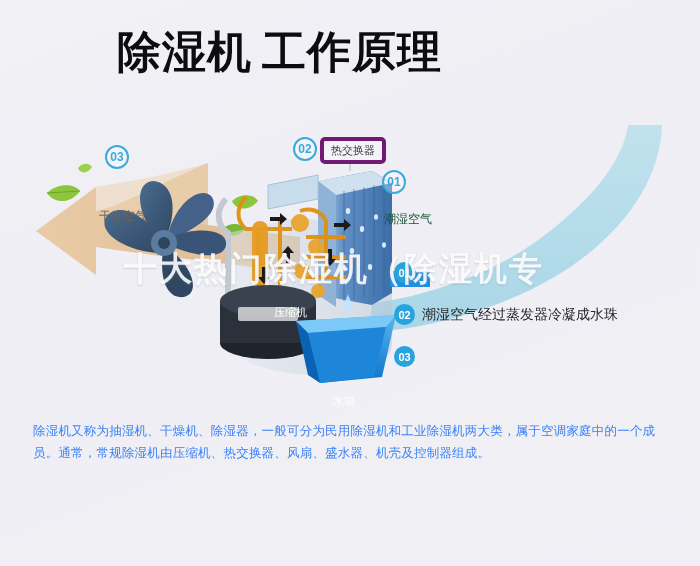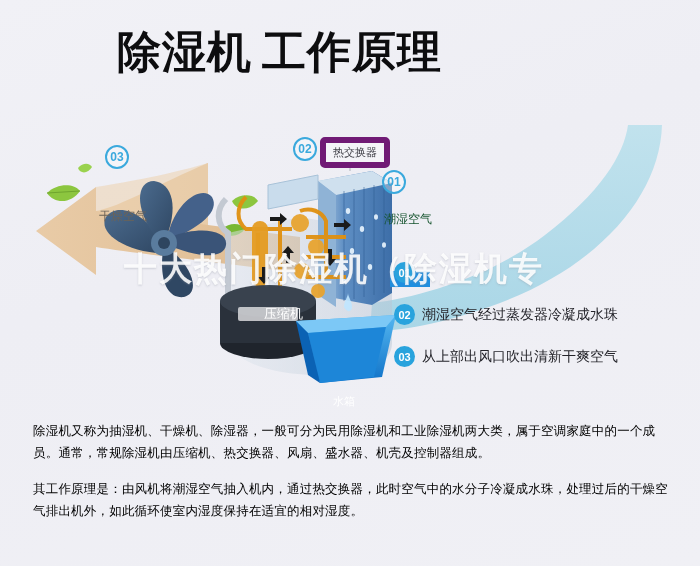--- a/index.html
+++ b/index.html
@@ -53,27 +53,27 @@
 
   .diag-label {
     position: absolute;
     font-size: 12px;
     color: #4a4a52;
     white-space: nowrap;
   }
   .lbl-dry  { left: 99px; top: 83px; color:#6d6356; }
   .lbl-wet  { left: 384px; top: 86px; color:#14532d; }
   .lbl-tank { left: 333px; top: 222px; color:#ffffff; font-size: 11px; margin-top: 47px; }
-  .lbl-comp { left: 264px; top: 180px; color:#ffffff; font-size: 13px; }
+  .lbl-comp { left: 274px; top: 180px; color:#ffffff; font-size: 11px; }
 
   .callout {
     position: absolute;
     left: 320px; top: 12px;
     padding: 2px 7px;
-    border: 6px solid #701a75;
+    border: 4px solid #701a75;
     border-radius: 5px;
     background: #f4f4f8;
     font-size: 11px;
     color: #3c3c44;
     white-space: nowrap;
   }
 
   
   .steps {
     position: absolute;
@@ -123,21 +123,21 @@
 
   
   .copy {
     position: absolute;
     left: 33px; top: 420px;
     width: 640px;
   }
   .copy p {
     font-size: 12.5px;
     line-height: 22px;
-    color: #000000;
+    color: #3b82f6;
     letter-spacing: 0.2px;
   }
   .copy .para2 { margin-top: 14px; }
 </style>
 </head>
 <body>
 
 <div class="title-wrap">
   <div class="title">
     <span>除湿机</span><span class="t2">工作原理</span>
@@ -295,24 +295,22 @@
 <div class="steps">
   <div class="step">
     <span class="step-num">01</span>
   </div>
   <div class="step">
     <span class="step-num">02</span>
     <span class="step-text">潮湿空气经过蒸发器冷凝成水珠</span>
   </div>
   <div class="step">
     <span class="step-num">03</span>
-    <span class="step-text">从上部出风口吹出清新干爽空气</span>
   </div>
 </div>
 
 <div class="watermark">
   <div class="wm-line l1">十大热门除湿机（除湿机专</div>
 </div>
 
 <div class="copy">
   <p class="para1">除湿机又称为抽湿机、干燥机、除湿器，一般可分为民用除湿机和工业除湿机两大类，属于空调家庭中的一个成员。通常，常规除湿机由压缩机、热交换器、风扇、盛水器、机壳及控制器组成。</p>
-  <p class="para2">其工作原理是：由风机将潮湿空气抽入机内，通过热交换器，此时空气中的水分子冷凝成水珠，处理过后的干燥空气排出机外，如此循环使室内湿度保持在适宜的相对湿度。</p>
 </div>
 
 </body></html>

